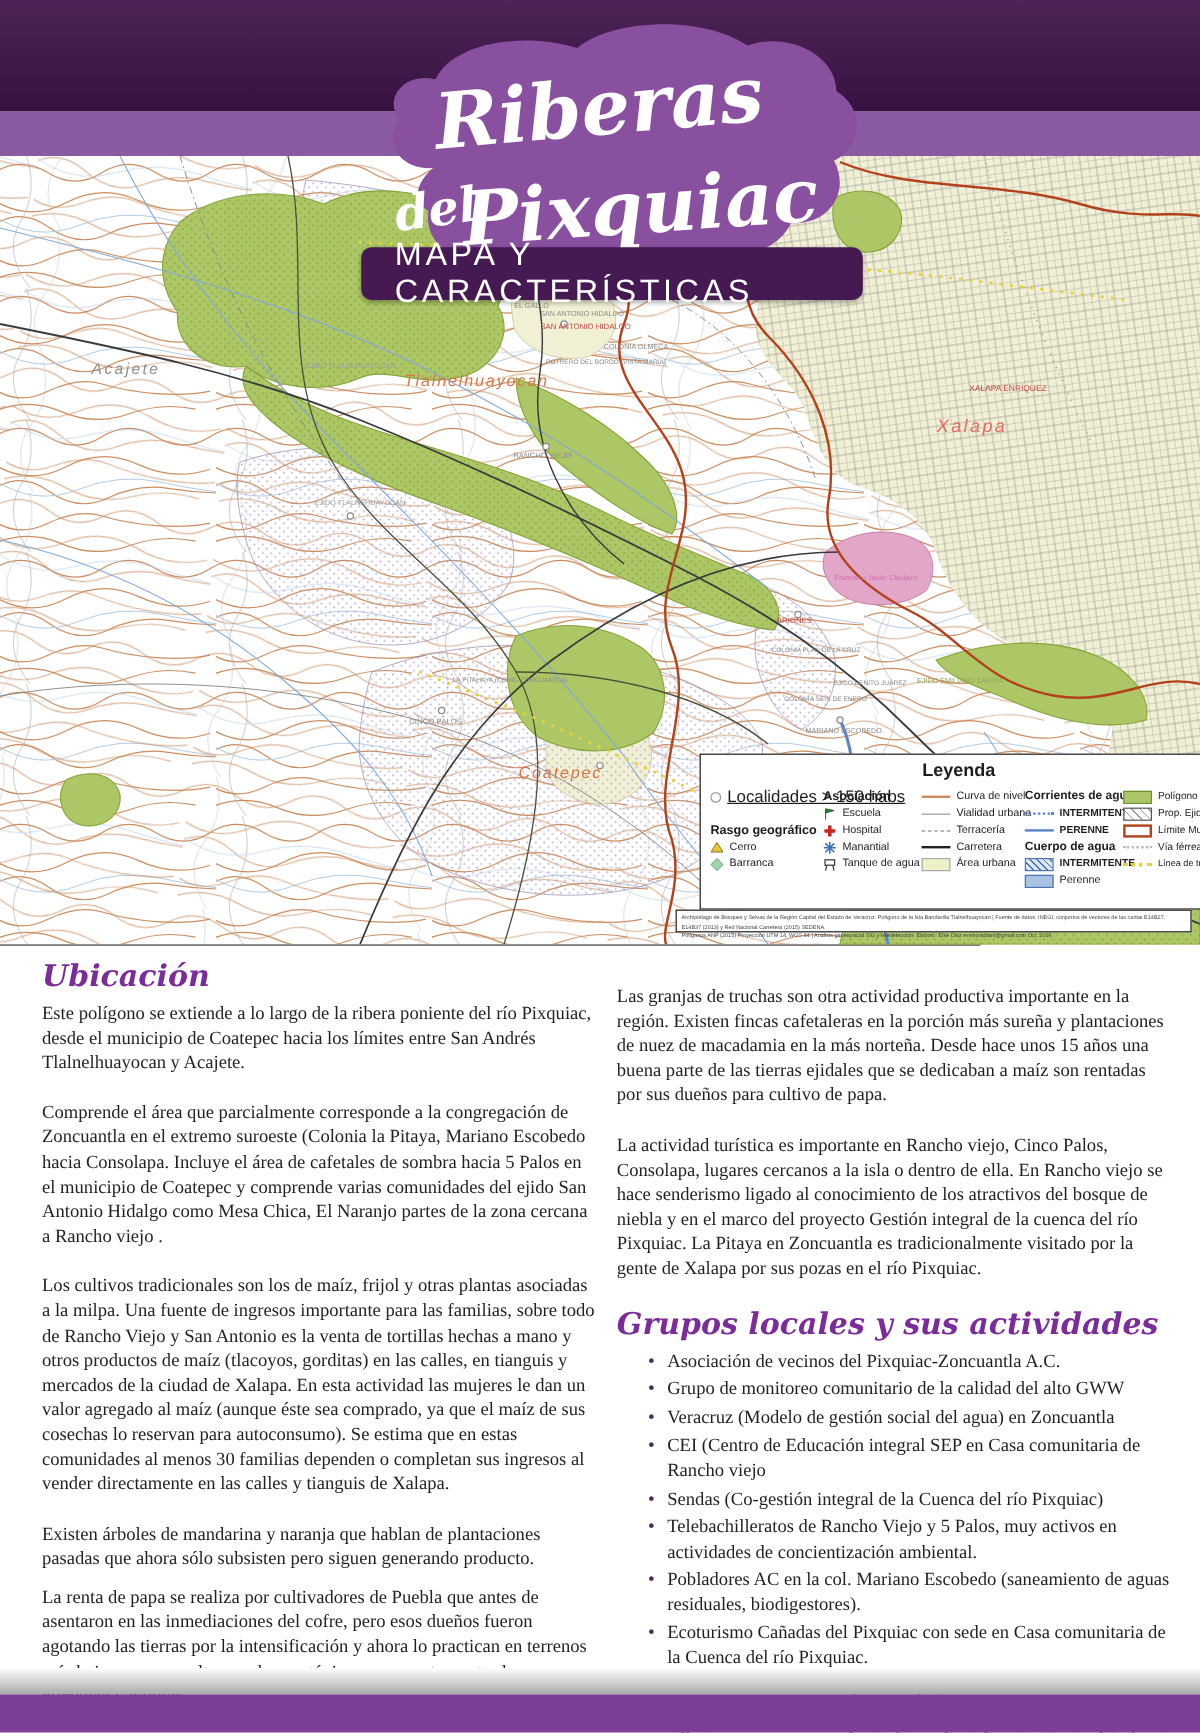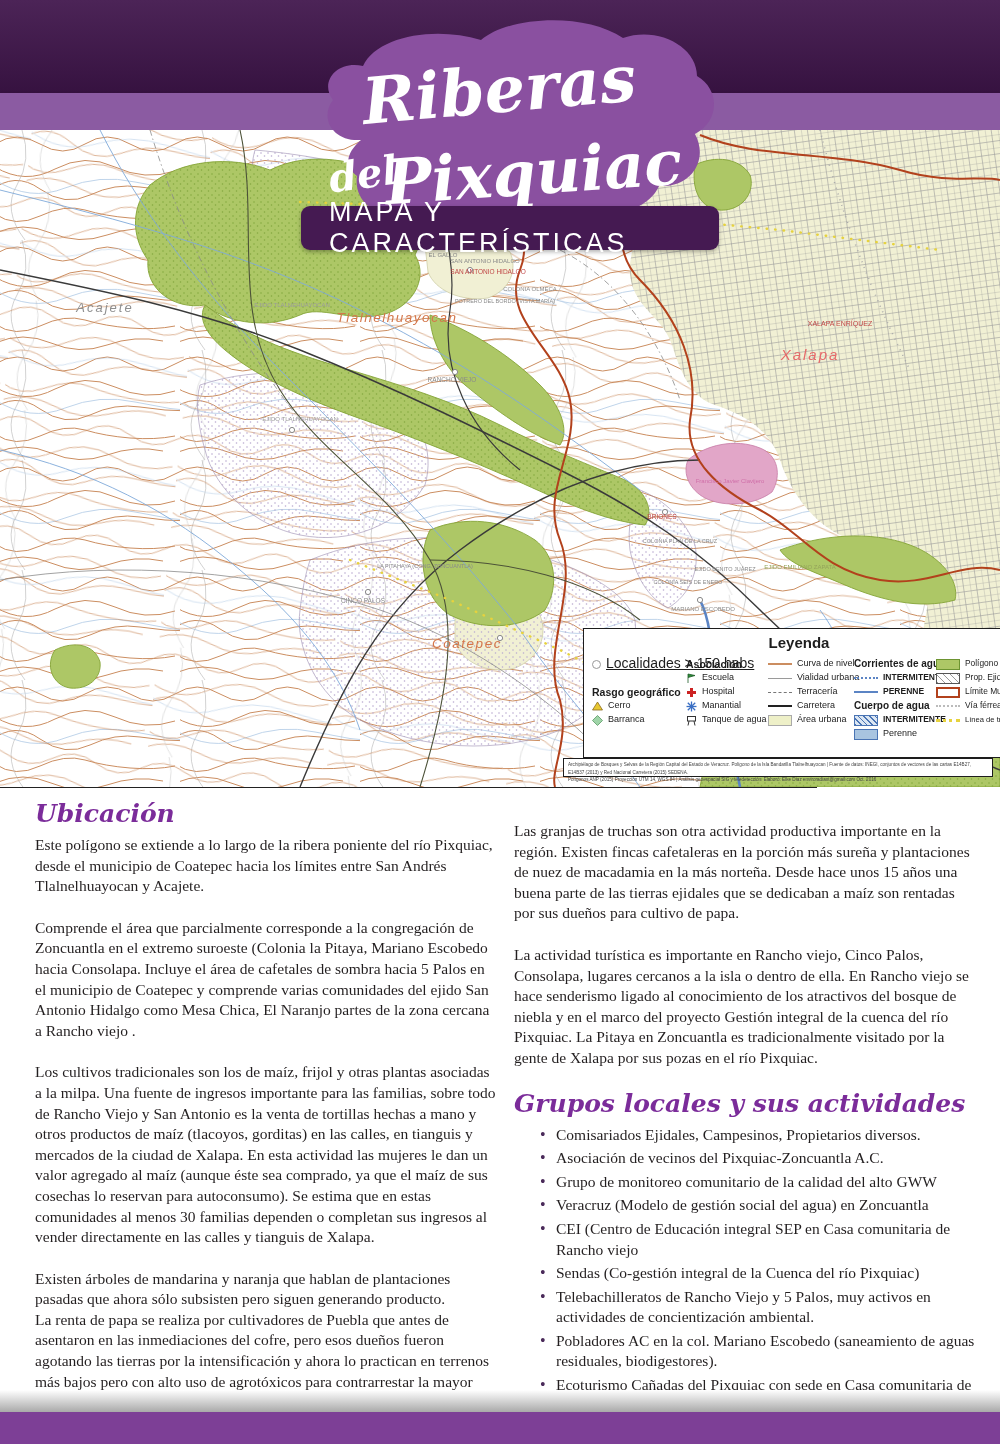--- a/index.html
+++ b/index.html
@@ -44,21 +44,21 @@
                font-size:4.6px;line-height:7.5px;color:#444;padding:2px 4px;box-sizing:border-box;}
 
   
   .content{position:absolute;left:0;top:800px;width:1000px;z-index:2;}
   .col{position:absolute;top:0;width:463px;font-size:15.5px;line-height:20.6px;}
   .col-left{left:35px;}
   .col-right{left:514px;padding-top:21px;}
   h2.script{font-family:"DejaVu Serif",serif;font-style:italic;font-weight:bold;
             color:#7b2c9a;font-size:25px;line-height:28px;margin:0 0 7px 0;}
   .col p{margin:0 0 21px 0;text-align:left;}
-  .col p.tight{margin-bottom:0;}
+  .col p.tight{margin-bottom:12px;}
   .gap-top{margin-top:25px;}
   ul.groups{list-style:none;margin:2px 0 0 0;padding:0 0 0 26px;}
   ul.groups li{position:relative;margin:0 0 3px 0;padding-left:16px;}
   ul.groups li::before{content:"•";position:absolute;left:0;top:0;color:#4a2a5a;font-size:16px;}
 
   
   .foot-strip{position:absolute;left:0;top:1390px;width:1000px;height:22px;
               background:linear-gradient(#ffffff,#a9a9a9);z-index:3;}
   .foot-band{position:absolute;left:0;top:1412px;width:1000px;height:32px;background:#7d3f96;z-index:3;}
 </style>
@@ -364,21 +364,20 @@
       <p>La renta de papa se realiza por cultivadores de Puebla que antes de asentaron en las inmediaciones del cofre, pero esos dueños fueron agotando las tierras por la intensificación  y ahora lo practican en terrenos más bajos pero con alto uso de agrotóxicos para contrarrestar la mayor humedad y hongos.</p>
 
     </div>
 
     <div class="col col-right">
       <p>Las granjas de truchas son otra actividad productiva importante en la región. Existen fincas cafetaleras en la porción más sureña y plantaciones de nuez de macadamia en la más norteña. Desde hace unos 15 años una buena parte de las tierras ejidales que se dedicaban a maíz son rentadas por sus dueños para cultivo de papa.</p>
       <p>La actividad turística es importante en Rancho viejo, Cinco Palos, Consolapa, lugares cercanos a la isla o dentro de ella. En Rancho viejo se hace senderismo ligado al conocimiento de los atractivos del bosque de niebla y en el marco del proyecto Gestión integral de la cuenca del río Pixquiac. La Pitaya en Zoncuantla es tradicionalmente visitado por la gente de Xalapa por sus pozas en el río Pixquiac.</p>
 
       <h2 class="script">Grupos locales y sus actividades</h2>
       <ul class="groups">
-        <li>Comisariados Ejidales, Campesinos, Propietarios diversos.</li>
         <li>Asociación de vecinos del Pixquiac-Zoncuantla A.C.</li>
         <li>Grupo de monitoreo comunitario de la calidad del alto GWW</li>
         <li>Veracruz (Modelo de gestión social del agua) en Zoncuantla</li>
         <li>CEI (Centro de Educación integral SEP en Casa comunitaria de Rancho viejo</li>
         <li>Sendas (Co-gestión integral de la Cuenca del río Pixquiac)</li>
         <li>Telebachilleratos de Rancho Viejo y 5 Palos, muy activos en actividades de concientización ambiental.</li>
         <li>Pobladores AC en la col. Mariano Escobedo (saneamiento de aguas residuales, biodigestores).</li>
         <li>Ecoturismo Cañadas del Pixquiac con sede en Casa comunitaria de la Cuenca del río Pixquiac.</li>
         <li>La Aldea del Buen vivir (Consolapa)</li>
         <li>Existe una pequeña comunidad de casas asentadas en el rancho “La Olla” que promueve un festival interdisciplinario “Festival Raíces” de danza afrocaribeña, música y educación ambiental.</li>

